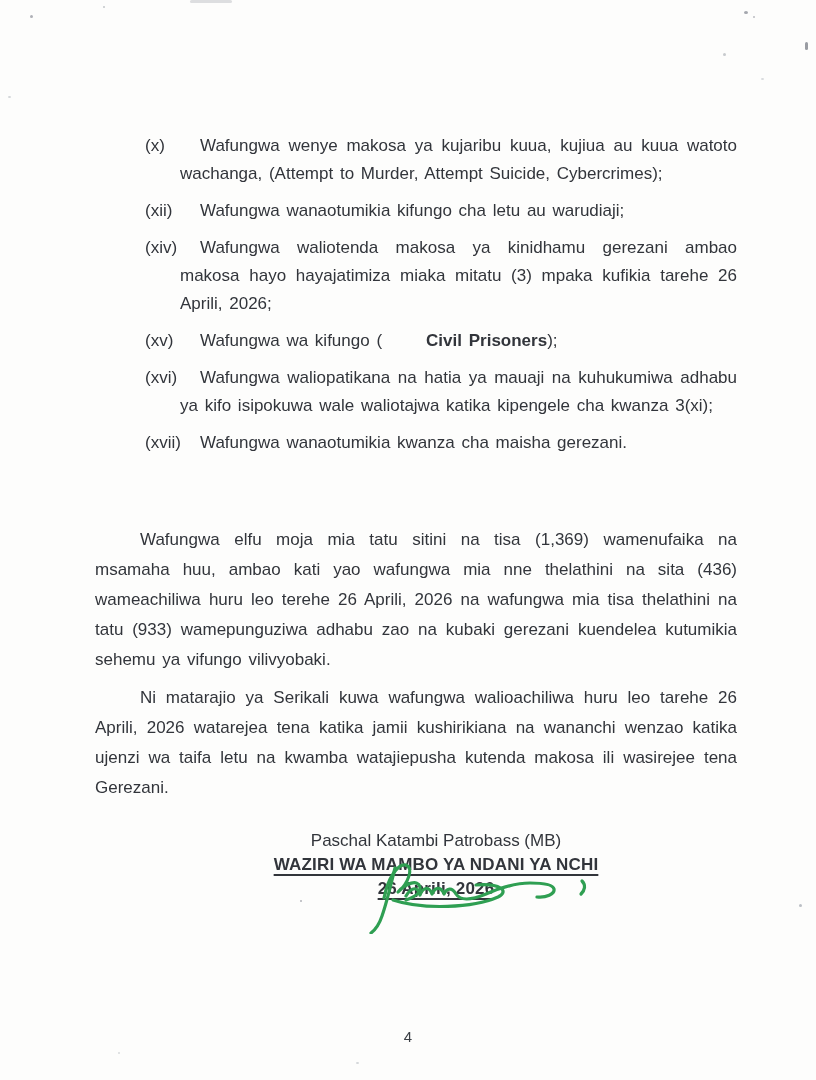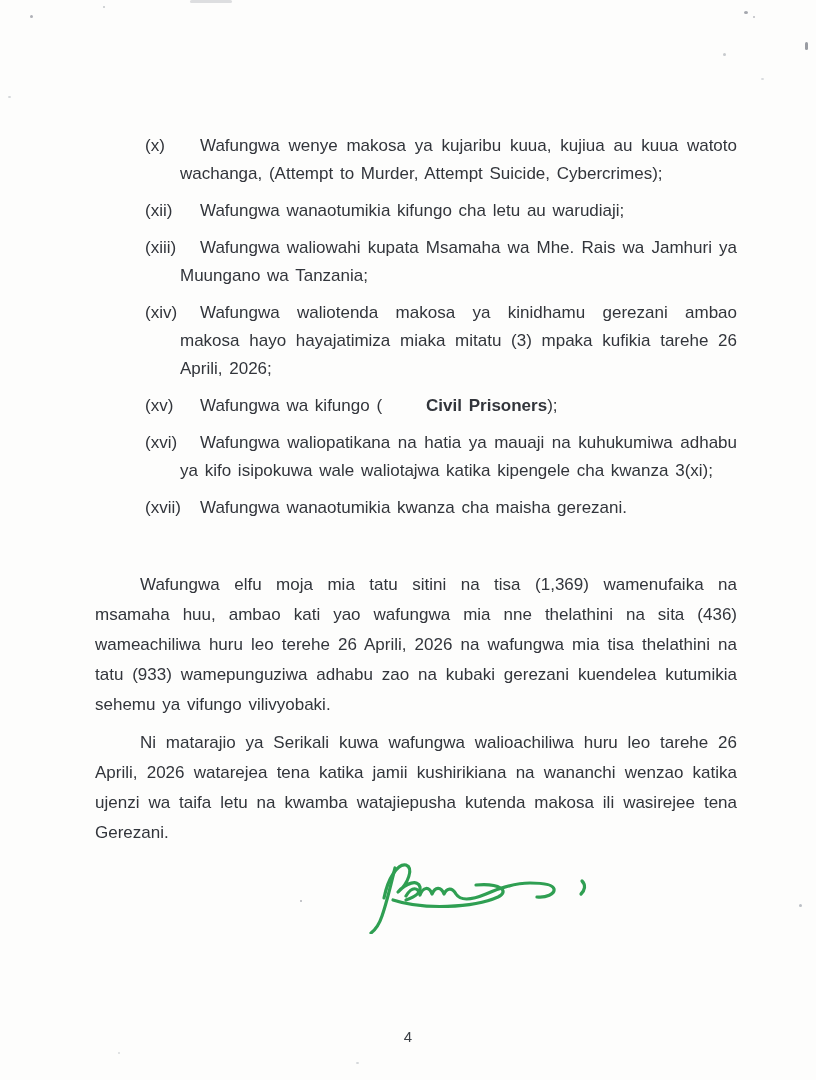--- a/index.html
+++ b/index.html
@@ -17,21 +17,21 @@
     font-size:17px;
   }
   .list{margin-left:85px;width:557px;}
   .item{
     position:relative;text-align:justify;line-height:28px;
     margin-bottom:9px;text-indent:20px;word-spacing:2px;
   }
   .item .marker{
     position:absolute;left:-35px;top:0;text-indent:0;word-spacing:0;
   }
-  .paras{margin-top:48px;}
+  .paras{margin-top:68px;}
   .paras p{
     margin:0 0 8px 0;text-align:justify;text-indent:45px;
     line-height:30px;word-spacing:2px;
   }
   .sigblock{
     margin-top:26px;width:642px;text-align:center;
     padding-left:40px;box-sizing:border-box;line-height:24px;
   }
   .bold-u{
     font-weight:bold;
@@ -60,41 +60,43 @@
   <div class="content">
 
     <div class="list">
       <div class="item">
         <span class="marker">(x)</span><span>Wafungwa wenye makosa ya kujaribu kuua, kujiua au kuua watoto wachanga, (Attempt to Murder, Attempt Suicide, Cybercrimes);</span>
       </div>
       <div class="item">
         <span class="marker">(xii)</span><span>Wafungwa wanaotumikia kifungo cha letu au warudiaji;</span>
       </div>
       <div class="item">
-        <span class="marker">(xiii)</span><span>Wafungwa waliowahi kupata Msamaha wa Mhe. Rais wa Jamhuri ya Muungano wa Tanzania;</span>
-      </div>
-      <div class="item">
         <span class="marker">(xiv)</span><span>Wafungwa waliotenda makosa ya kinidhamu gerezani ambao makosa hayo hayajatimiza miaka mitatu (3) mpaka kufikia tarehe 26 Aprili, 2026;</span>
       </div>
       <div class="item">
         <span class="marker">(xv)</span><span>Wafungwa wa kifungo (</span><span class="b">Civil Prisoners</span><span>);</span>
       </div>
       <div class="item">
         <span class="marker">(xvi)</span><span>Wafungwa waliopatikana na hatia ya mauaji na kuhukumiwa adhabu ya kifo isipokuwa wale waliotajwa katika kipengele cha kwanza 3(xi);</span>
       </div>
       <div class="item">
         <span class="marker">(xvii)</span><span>Wafungwa wanaotumikia kwanza cha maisha gerezani.</span>
       </div>
     </div>
 
     <div class="paras">
       <p>Wafungwa elfu moja mia tatu sitini na tisa (1,369) wamenufaika na msamaha huu, ambao kati yao wafungwa mia nne thelathini na sita (436) wameachiliwa huru leo terehe 26 Aprili, 2026 na wafungwa mia tisa thelathini na tatu (933) wamepunguziwa adhabu zao na kubaki gerezani kuendelea kutumikia sehemu ya vifungo vilivyobaki.</p>
       <p>Ni matarajio ya Serikali kuwa wafungwa walioachiliwa huru leo tarehe 26 Aprili, 2026 watarejea tena katika jamii kushirikiana na wananchi wenzao katika ujenzi wa taifa letu na kwamba watajiepusha kutenda makosa ili wasirejee tena Gerezani.</p>
     </div>
 
+    <div class="sigblock">
+      <div>Paschal Katambi Patrobass (MB)</div>
+      <div class="bold-u">WAZIRI WA MAMBO YA NDANI YA NCHI</div>
+      <div class="bold-u">26 Aprili, 2026</div>
+    </div>
 
   </div>
 
   <svg class="signature" viewBox="0 0 250 78" aria-hidden="true">
     <path d="M 47 12 C 43 28, 39 46, 34 60 C 31 69, 27 74, 23 77" stroke="#2f9f52"></path>
     <path d="M 36 42 C 40 22, 50 7, 58 9 C 66 12, 60 28, 50 36 C 58 27, 70 23, 72 31 C 73 38, 64 42, 58 44" stroke="#2f9f52"></path>
     <path d="M 58 40 C 64 30, 70 31, 72 39 C 75 31, 81 30, 84 38 C 87 31, 93 30, 96 38 C 99 32, 104 31, 108 38 C 113 46, 126 43, 138 38 C 152 32, 168 27, 182 27 C 196 27, 205 29, 206 33 C 207 38, 198 42, 189 41" stroke="#2f9f52"></path>
     <path d="M 45 44 C 75 54, 125 52, 150 41 C 162 35, 152 27, 128 29" stroke="#2f9f52"></path>
     <path d="M 234 25 C 238 29, 237 34, 233 38" stroke="#2f9f52"></path>
   </svg>

